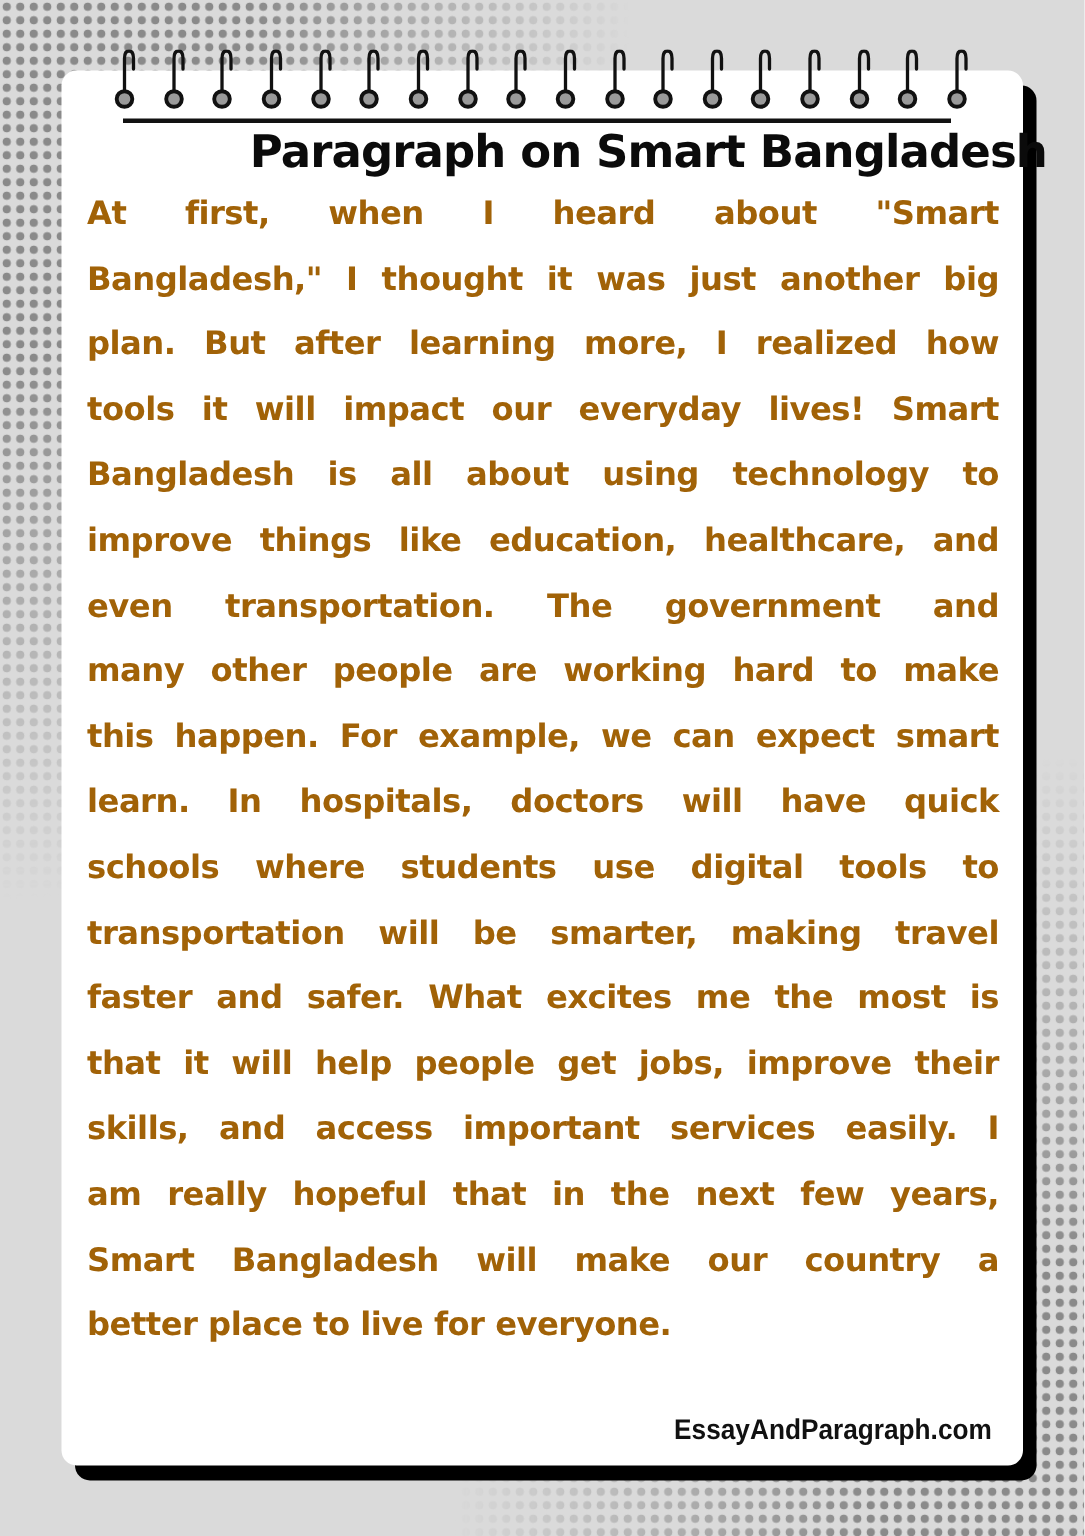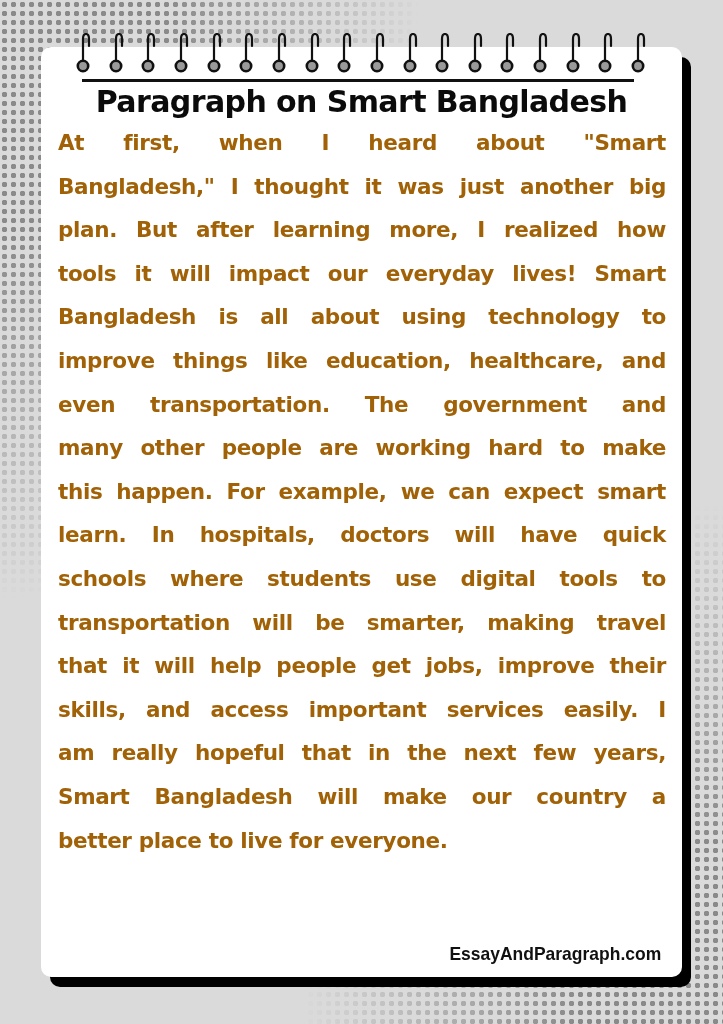--- a/index.html
+++ b/index.html
@@ -69,28 +69,29 @@
       top: 79px;
       width: 552px;
       height: 3px;
       background: #111;
     }
     .title {
       position: absolute;
       left: 41px;
       top: 82px;
       width: 641px;
-      text-align: center;
+      text-align: right;
       font-family: "DejaVu Sans", sans-serif;
       font-weight: bold;
       font-size: 30px;
       line-height: 40px;
       letter-spacing: -0.6px;
       color: #0b0b0b;
       margin: 0;
+      padding-left: 16px;
     }
     .body-text {
       position: absolute;
       left: 58px;
       top: 121px;
       width: 608px;
       margin: 0;
       font-family: "DejaVu Sans", sans-serif;
       font-weight: bold;
       font-size: 21.5px;
@@ -215,20 +216,21 @@
     <span class="line">plan. But after learning more, I realized how</span>
     <span class="line">tools it will impact our everyday lives! Smart</span>
     <span class="line">Bangladesh is all about using technology to</span>
     <span class="line">improve things like education, healthcare, and</span>
     <span class="line">even transportation. The government and</span>
     <span class="line">many other people are working hard to make</span>
     <span class="line">this happen. For example, we can expect smart</span>
     <span class="line">learn. In hospitals, doctors will have quick</span>
     <span class="line">schools where students use digital tools to</span>
     <span class="line">transportation will be smarter, making travel</span>
+    <span class="line">faster and safer. What excites me the most is</span>
     <span class="line">that it will help people get jobs, improve their</span>
     <span class="line">skills, and access important services easily. I</span>
     <span class="line">am really hopeful that in the next few years,</span>
     <span class="line">Smart Bangladesh will make our country a</span>
     <span class="line last">better place to live for everyone.</span>
   </p>
 
 <span class="source">EssayAndParagraph.com</span>
 
 </body></html>

